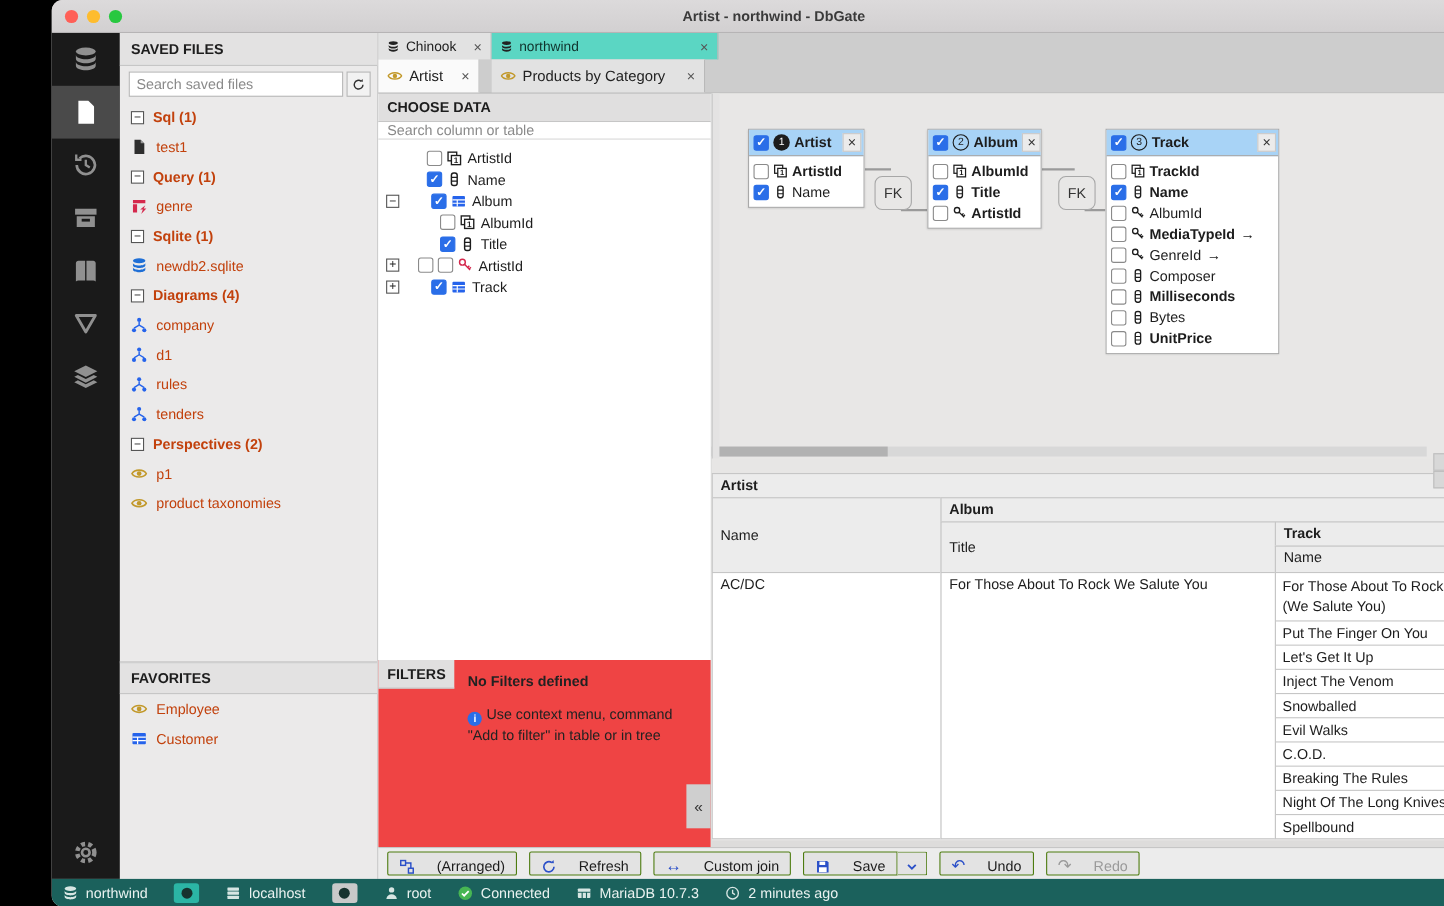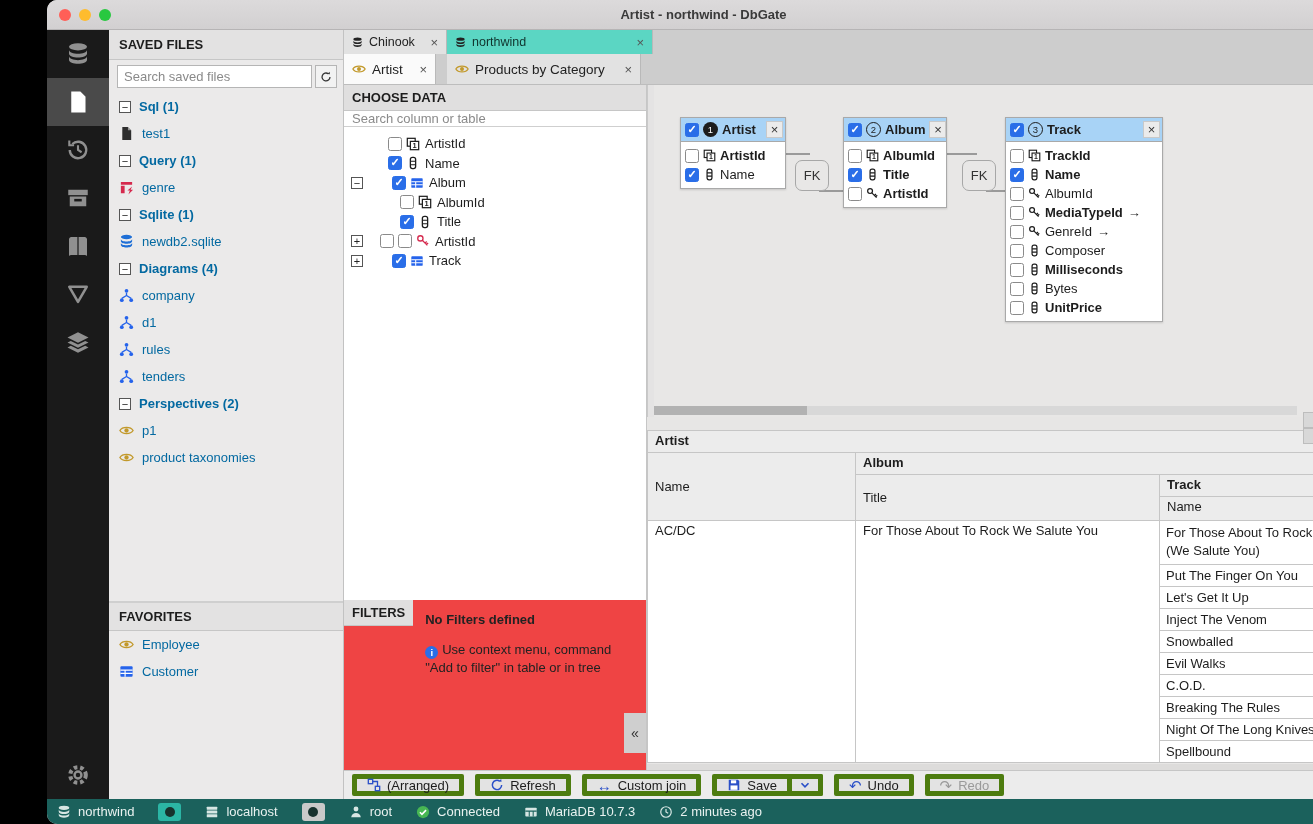--- a/index.html
+++ b/index.html
@@ -31,21 +31,21 @@
   .leftpanel { width:235px; background:#ebeaea; border-right:1px solid #c2c2c2; display:flex; flex-direction:column; flex:none; }
   .panel-header { height:30px; background:#e3e2e2; border-bottom:1px solid #c6c6c6; display:flex; align-items:center; padding:0 10px; font-weight:700; flex:none; }
   .panel-header.fav { border-top:2px solid #cfcfcf; }
   .searchrow { display:flex; gap:3px; padding:5px 6px 5px 8px; flex:none; }
   .searchrow input { flex:1; height:23px; border:1px solid #b5b5b5; background:#fff; font:13px "Liberation Sans",sans-serif; padding:0 6px; color:#222; }
   .sm-btn { width:22px; height:23px; border:1px solid #b5b5b5; background:#f2f2f2; display:flex; align-items:center; justify-content:center; color:#333; }
   .sm-btn svg { width:12px; height:12px; }
   .tree { overflow:hidden; }
   .tree.saved { height:508px; flex:none; }
   .trow { height:27px; display:flex; align-items:center; padding-left:10px; gap:8px; }
-  .trow .lbl { color:#0369a1;text-align:right; }
+  .trow .lbl { color:#c2410c;text-align:right; }
   .trow.group .lbl { font-weight:700; }
   .exp { width:12px; height:12px; border:1px solid #555; background:#fff; font-size:11px; line-height:10px; text-align:center; color:#222; flex:none; }
   .trow .ic svg { width:15px; height:15px; }
   .c-file{color:#2d2d2d} .c-query{color:#d5294d} .c-database{color:#1f6fd6}
   .c-diagram{color:#2563eb} .c-eye{color:#c2992b} .c-table{color:#2563eb} .c-fk{color:#d5294d} .c-dark{color:#1d1d1d}
 
   
   .rightside { flex:1; display:flex; flex-direction:column; min-width:0; }
 
   
@@ -127,21 +127,21 @@
   .trackrows { position:absolute; left:512px; top:103px; width:184px; height:243px; background:#fff; border:1px solid #c6c6c6; }
   .gtrow { height:22px; line-height:21px; padding:0 6px; border-bottom:1px solid #c6c6c6; overflow:hidden; white-space:nowrap; }
   .gtrow.tall { height:44px; line-height:18px; padding-top:3px; white-space:normal; }
   .gtrow:last-child { border-bottom:none; }
   .grid-vscroll { position:absolute; left:698px; top:13px; width:13px; height:333px; background:#ececec; }
   .grid-vscroll .thumb { margin:4px 1px; height:44px; background:#b3b3b3; }
   .grid-hscroll { position:absolute; left:0; top:347px; width:696px; height:6px; background:#dddcdb; }
 
   
   .toolbar { height:29px; flex:none; background:#ececec; border-top:1px solid #c6c6c6; display:flex; align-items:center; gap:11px; padding-left:8px; }
-  .tbtn { height:22px; display:flex; align-items:center; gap:6px; background:#e3e3e3; border:5px solid #4d7c0f; border-radius:2px; padding:0 10px; color:#1c1c1c; }
+  .tbtn { height:22px; display:flex; align-items:flex-end; gap:20px; background:#e3e3e3; border:1px solid #4d7c0f; border-radius:2px; padding:0 10px; color:#1c1c1c; }
   .tbtn .ic, .tbtn .uni { color:#2b50c8; }
   .tbtn .uni { font-size:15px; line-height:1; }
   .tbtn.disabled { color:#9a9a9a; }
   .tbtn.disabled .uni { color:#9a9a9a; }
   .btngroup { display:flex; }
   .btngroup .tbtn.left { border-radius:2px 0 0 2px; }
   .btngroup .tbtn.right { border-radius:0 2px 2px 0; border-left:none; padding:0 6px; }
 
   
   .statusbar { height:25px; flex:none; background:#1b615c; display:flex; align-items:center; gap:24px; padding-left:10px; color:#e9f2f0; font-size:13px; }

